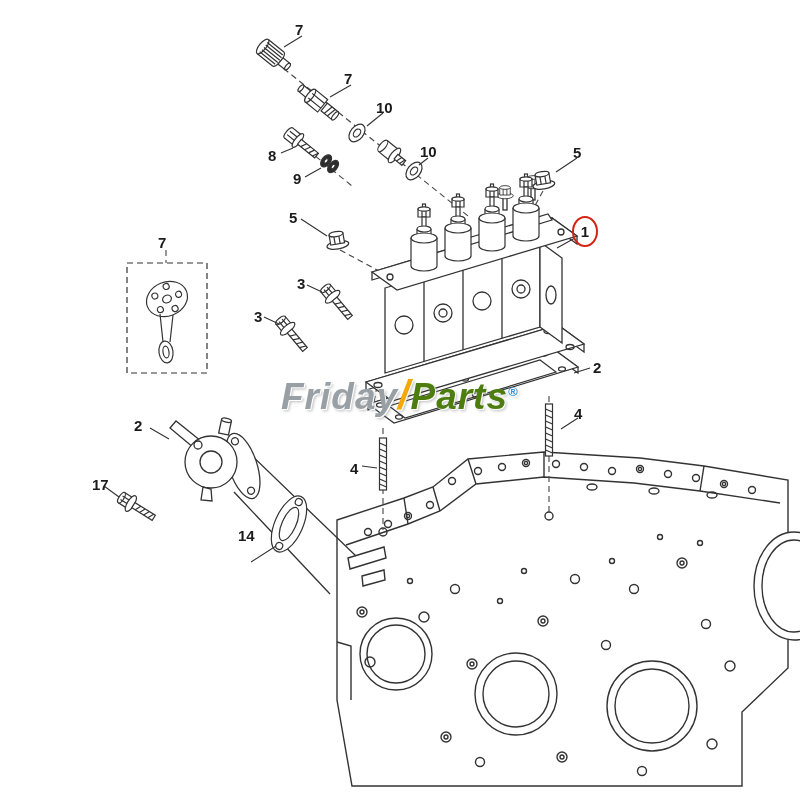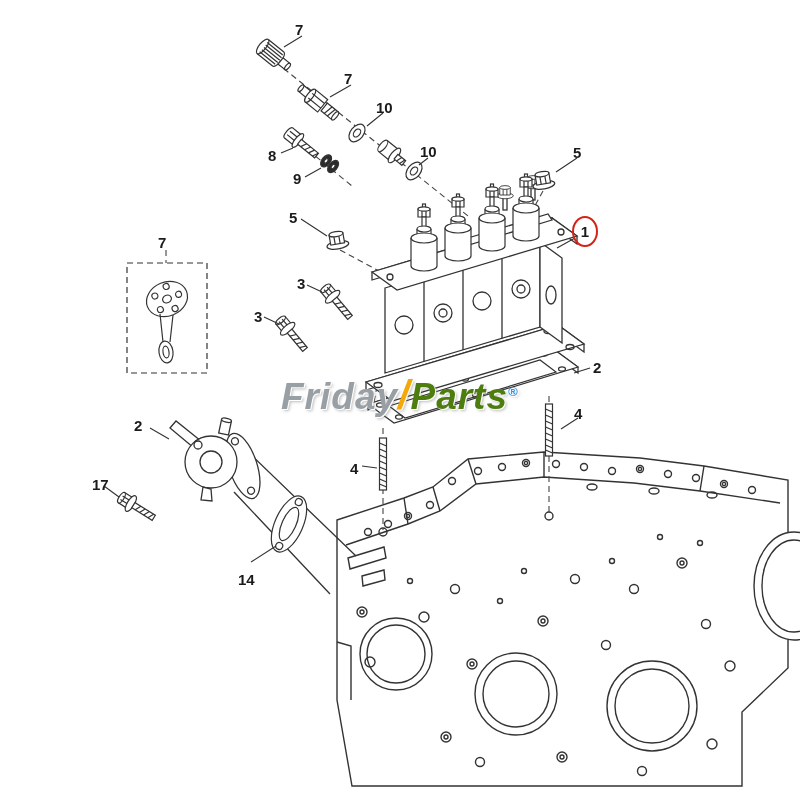--- a/index.html
+++ b/index.html
@@ -319,15 +319,15 @@
 <div class="plabel" style="left:289px;top:210px">5</div>
 <div class="plabel circled" style="left:572px;top:216px">1</div>
 <div class="plabel" style="left:297px;top:276px">3</div>
 <div class="plabel" style="left:254px;top:309px">3</div>
 <div class="plabel" style="left:158px;top:235px">7</div>
 <div class="plabel" style="left:593px;top:360px">2</div>
 <div class="plabel" style="left:574px;top:406px">4</div>
 <div class="plabel" style="left:350px;top:461px">4</div>
 <div class="plabel" style="left:134px;top:418px">2</div>
 <div class="plabel" style="left:92px;top:477px">17</div>
-<div class="plabel" style="left:238px;top:572px">14</div>
+<div class="plabel" style="left:238px;top:528px">14</div>
 
 </div>
 
 </body></html>

